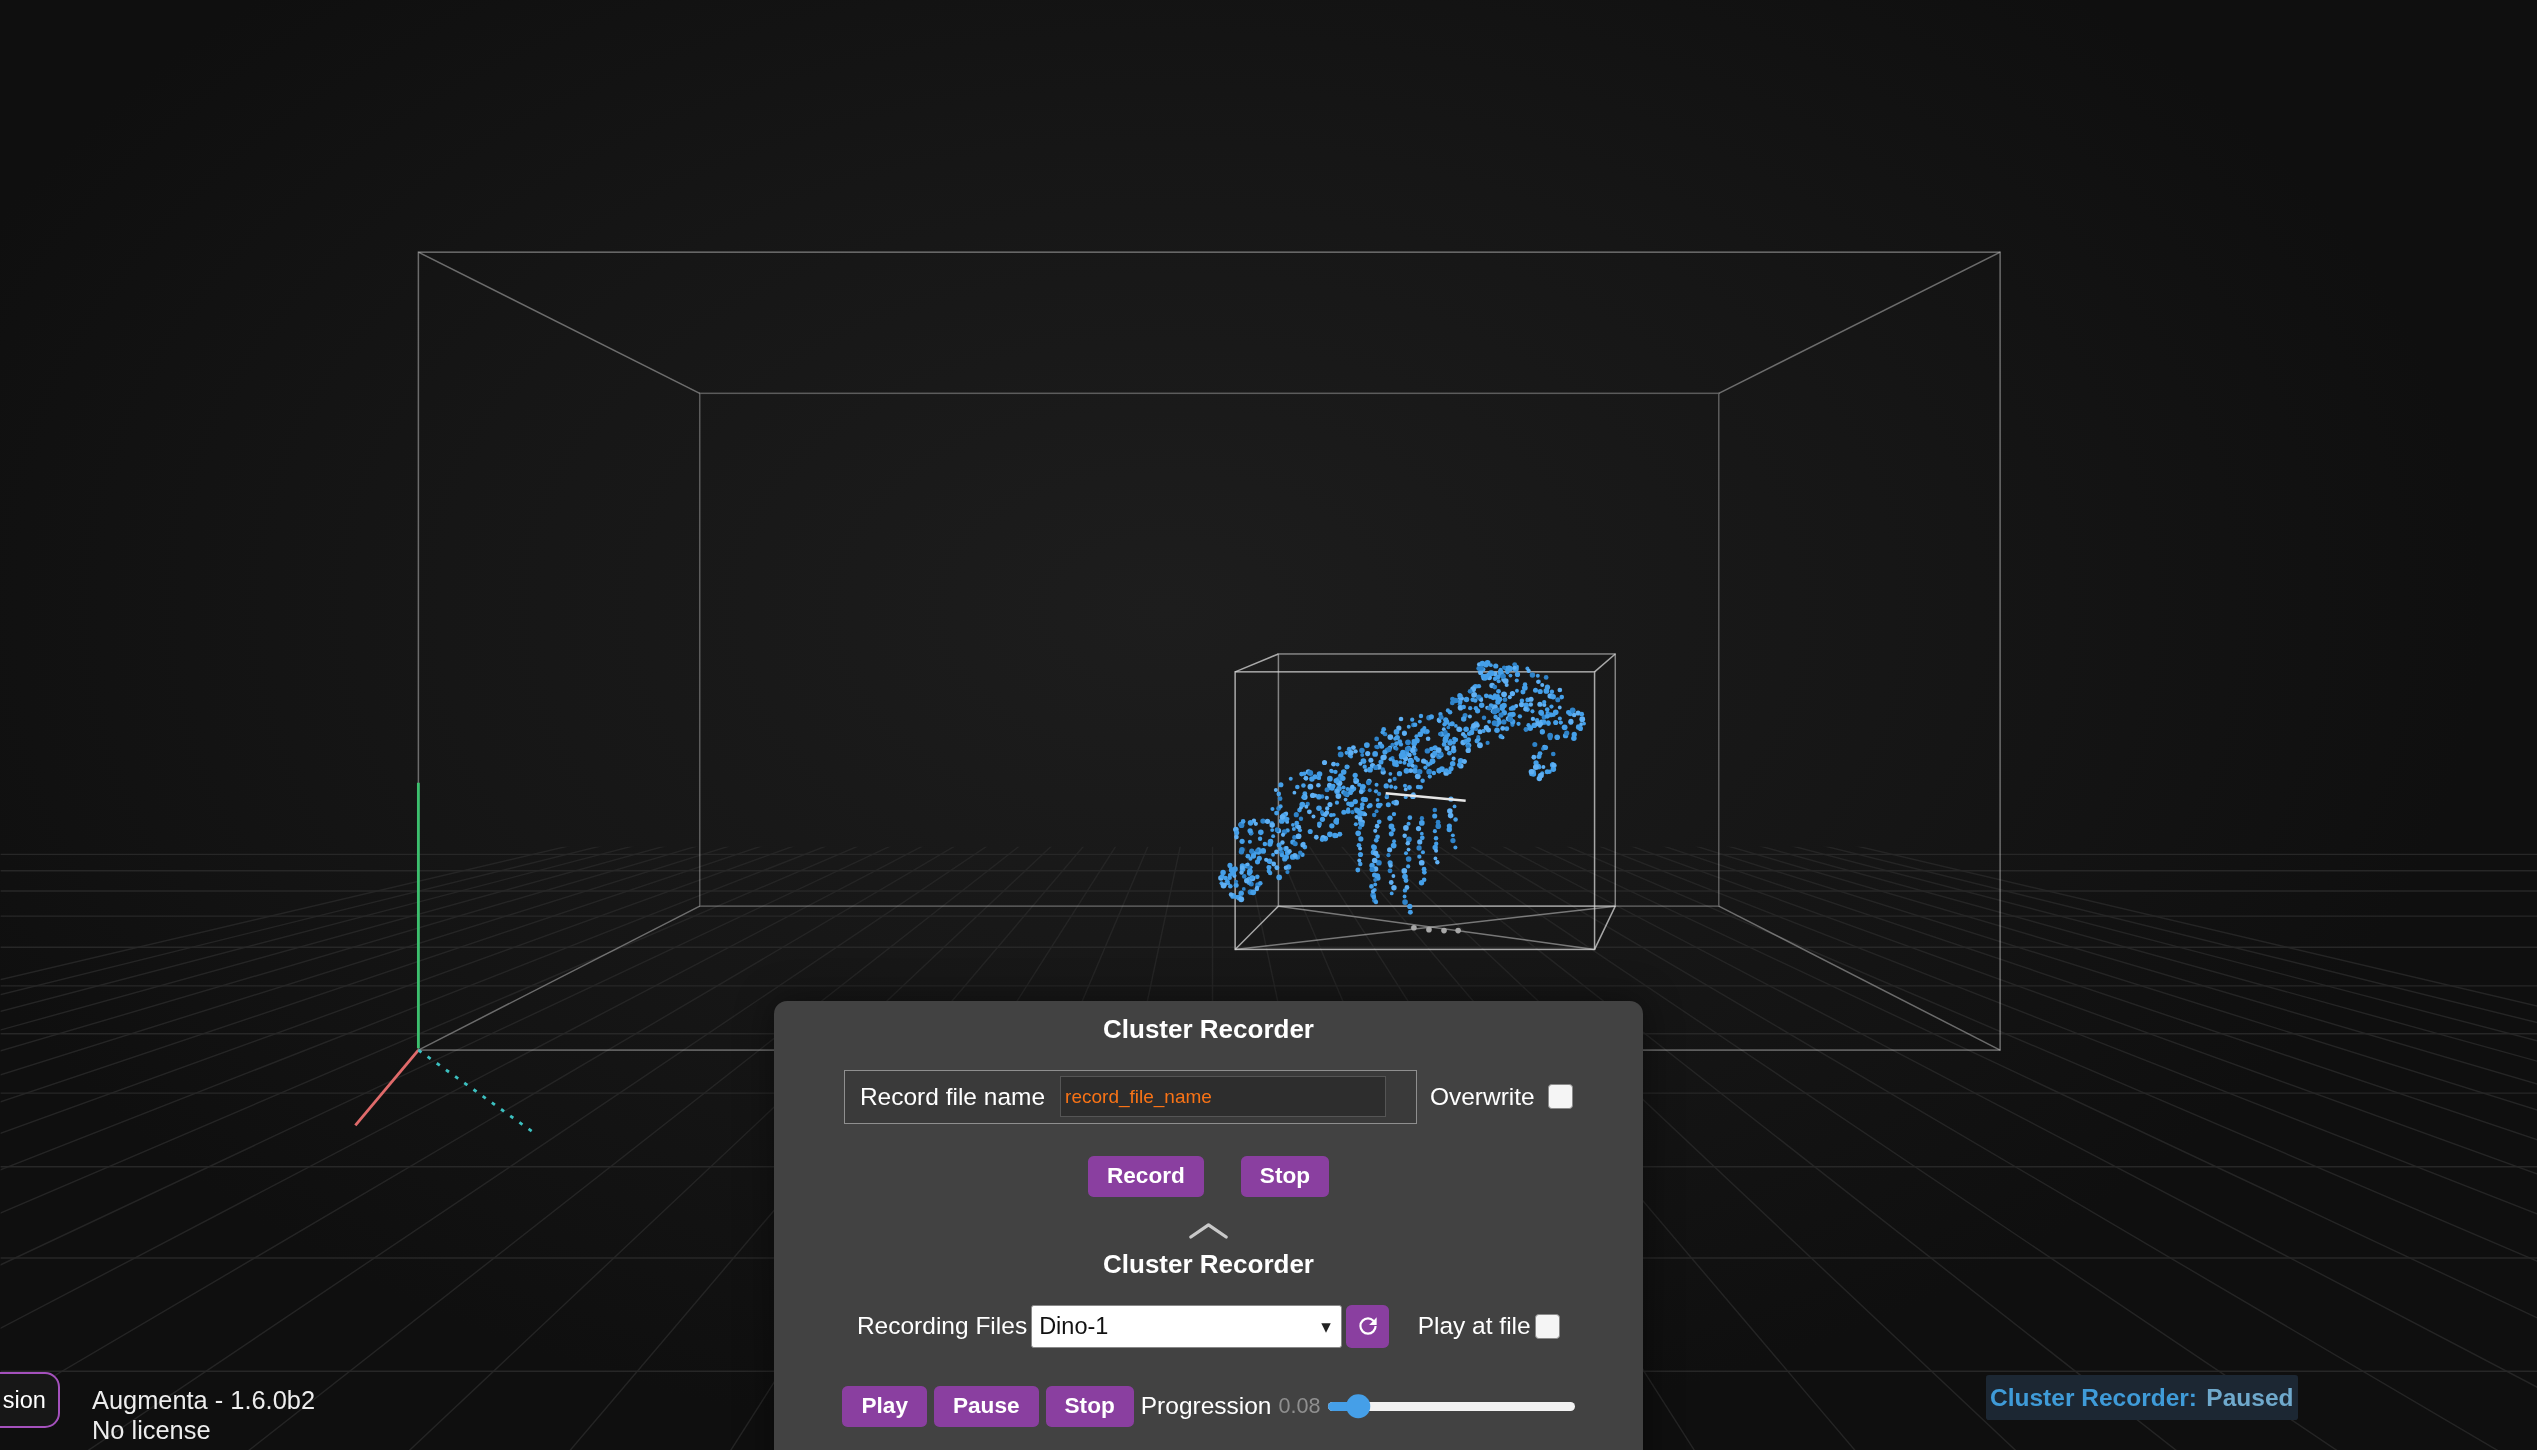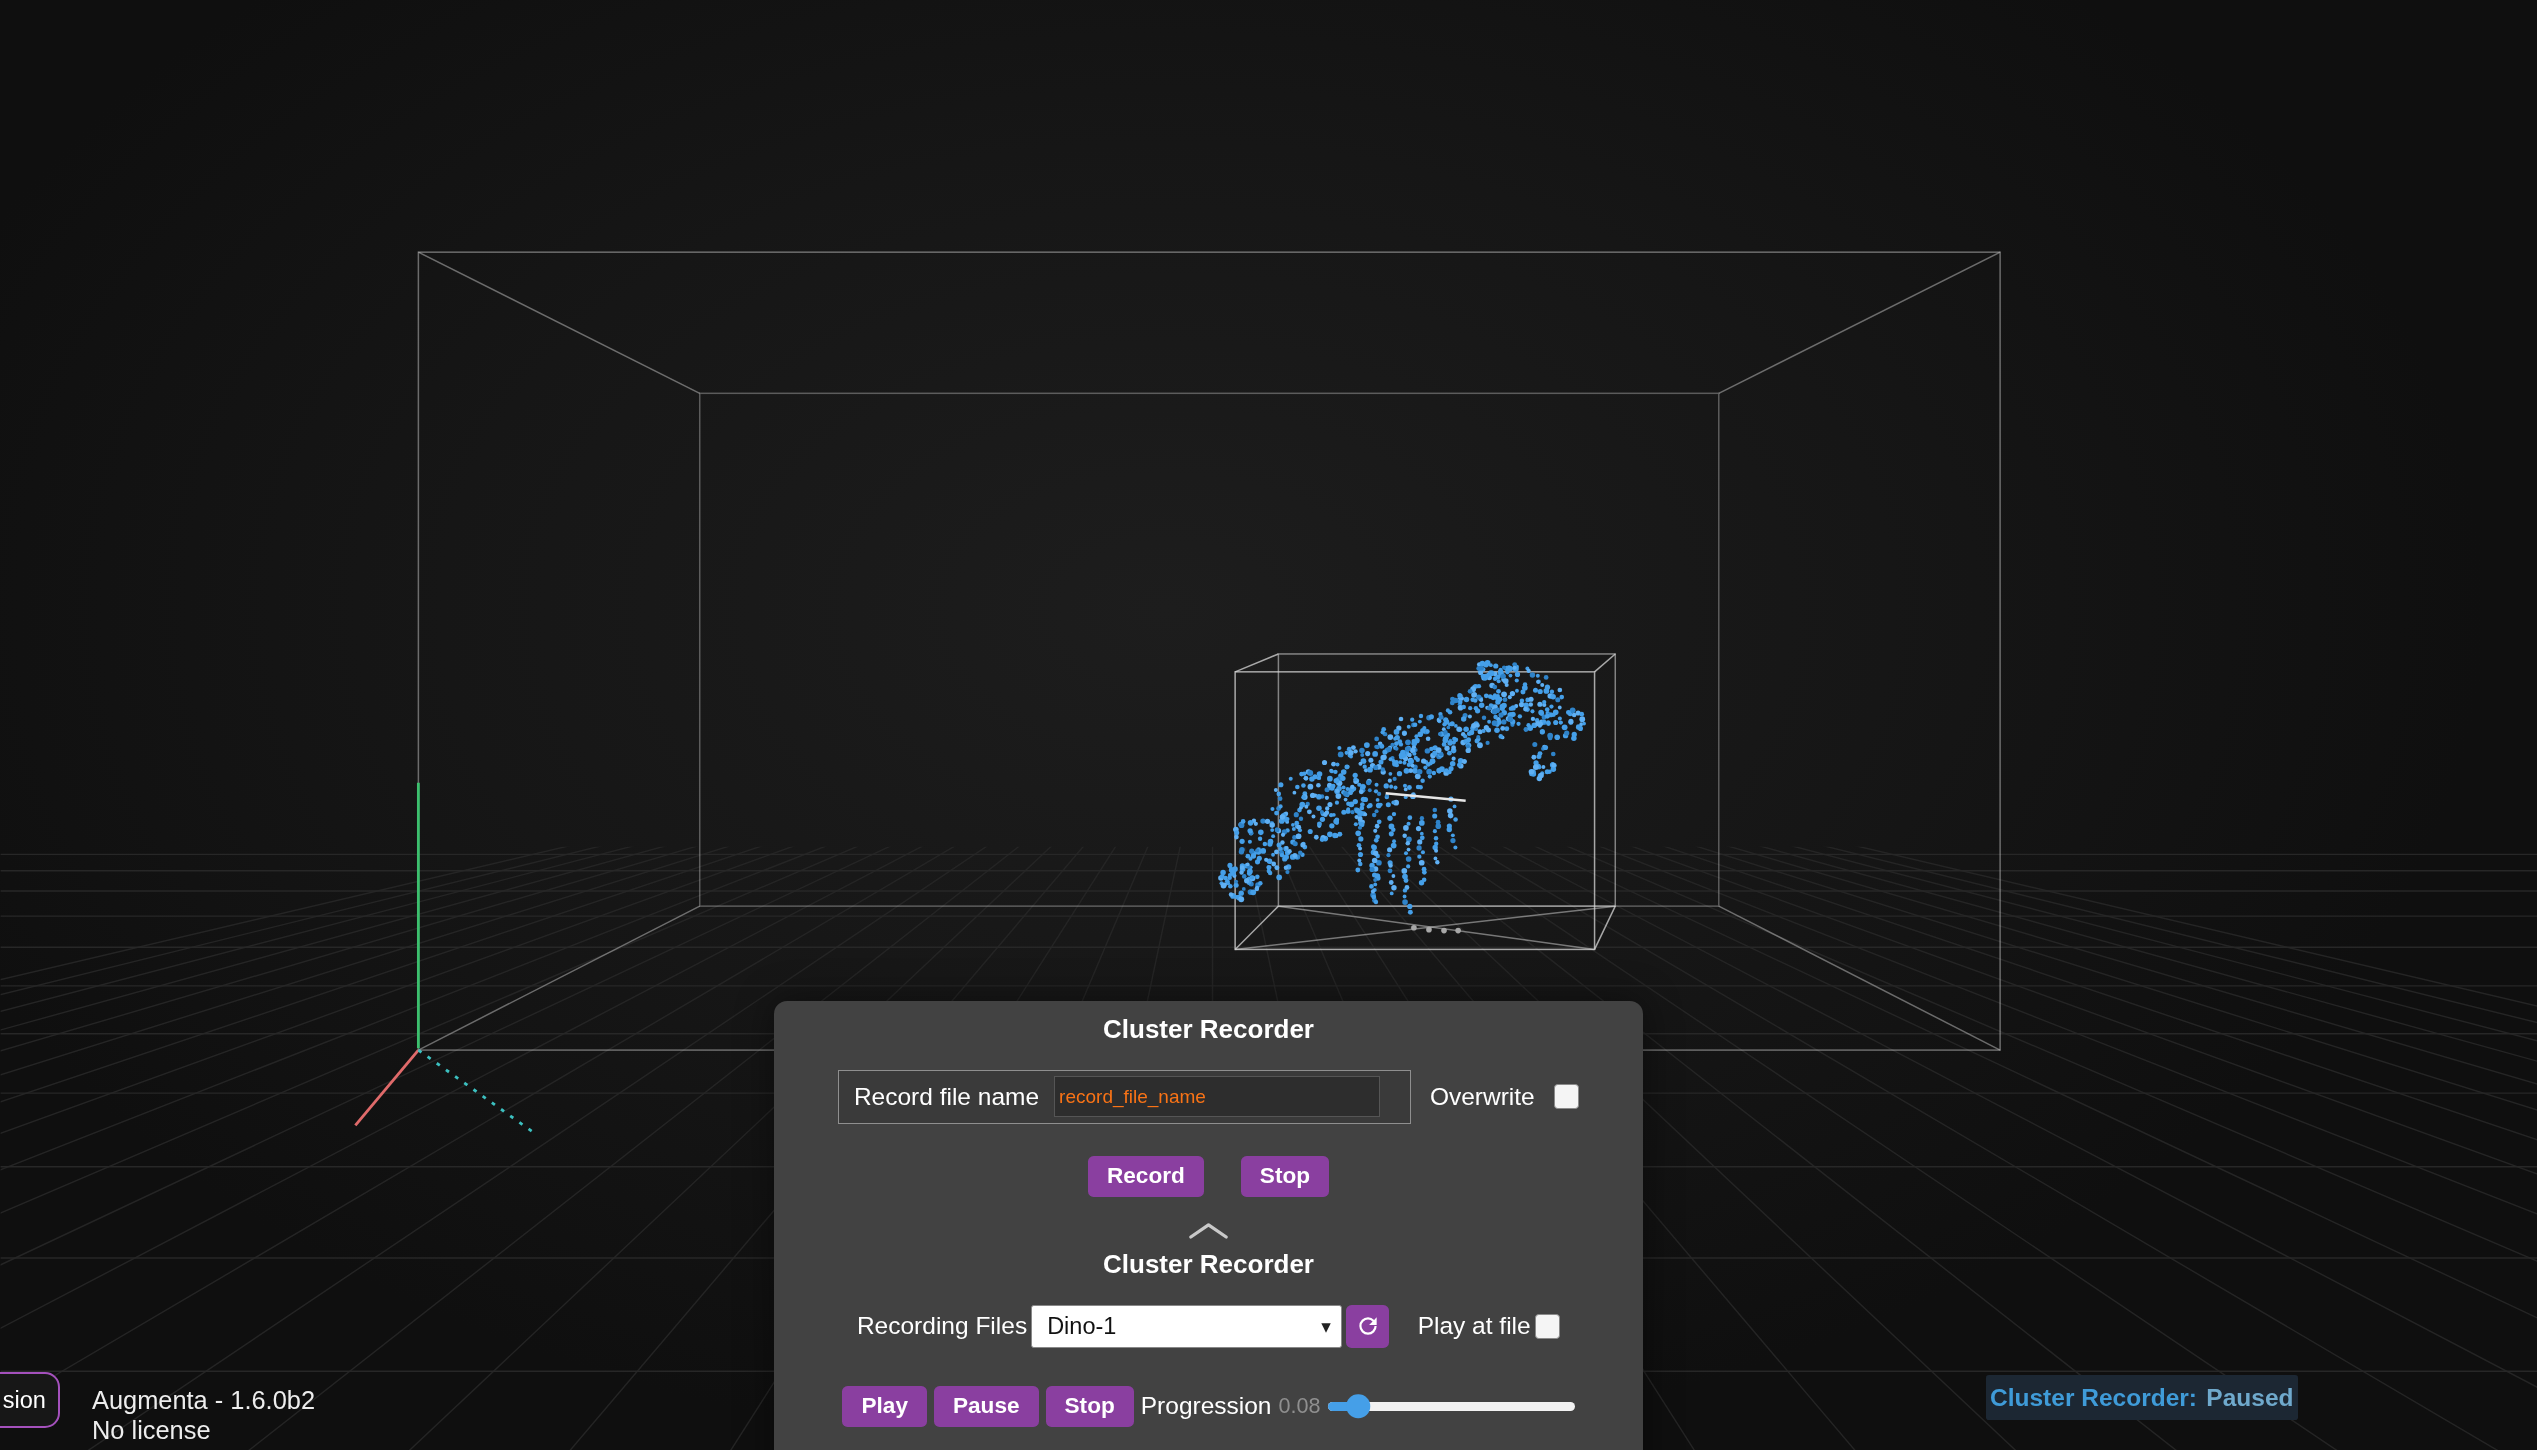--- a/index.html
+++ b/index.html
@@ -22,21 +22,21 @@
   
   .panel{
     position:absolute;left:774px;top:1001px;width:869px;height:527px;
     background:#424242;border-radius:13px 13px 0 0;
     display:flex;flex-direction:column;align-items:center;
     box-shadow:0 0 38px rgba(0,0,0,.45);
     z-index:10;color:#fff;
   }
   .panel-title{margin-top:13px;font-size:26px;font-weight:700;color:#ffffff;}
   .row{display:flex;align-items:center;}
-  .record-row{margin-top:24.5px;gap:19px;}
+  .record-row{margin-top:24.5px;gap:13px;}
   .file-box{
     display:flex;align-items:center;gap:15px;
     border:1.9px solid #8f8f8f;background:#3a3a3a;
     height:54px;box-sizing:border-box;padding:0 5.6px 0 15px;width:573px;
   }
   .lbl{font-size:24.5px;color:#ffffff;white-space:nowrap;}
   .file-input{
     width:326px;height:41px;background:#2d2d2d;border:0.9px solid #555;
     color:#f97316;font-size:19px;padding:0 4px;box-sizing:border-box;
     font-family:inherit;outline:none;
@@ -52,21 +52,21 @@
   }
   .btn-row{margin-top:32px;gap:37px;}
   .chevron-wrap{margin-top:24.5px;cursor:pointer;line-height:0;}
   .playback-title{margin-top:9.4px;font-size:26px;font-weight:700;color:#ffffff;}
   .files-row{margin-top:24.5px;gap:4px;}
   .select-wrap{position:relative;}
   .file-select{
     -webkit-appearance:none;appearance:none;
     width:311px;height:43px;background:#ffffff;color:#111;
     border:0.9px solid #888;border-radius:2.8px;font-size:23.5px;
-    padding:0 38px 0 15px;font-family:inherit;outline:none;
+    padding:0 38px 0 7px;font-family:inherit;outline:none;
   }
   .select-caret{
     position:absolute;right:11.3px;top:50%;transform:translateY(-50%);
     color:#222;font-size:19px;pointer-events:none;
   }
   .icon-btn{
     width:43px;height:43px;background:var(--accent);border:none;border-radius:5.6px;
     display:flex;align-items:center;justify-content:center;cursor:pointer;flex:none;
   }
   .gap-left{margin-left:24.5px;}

